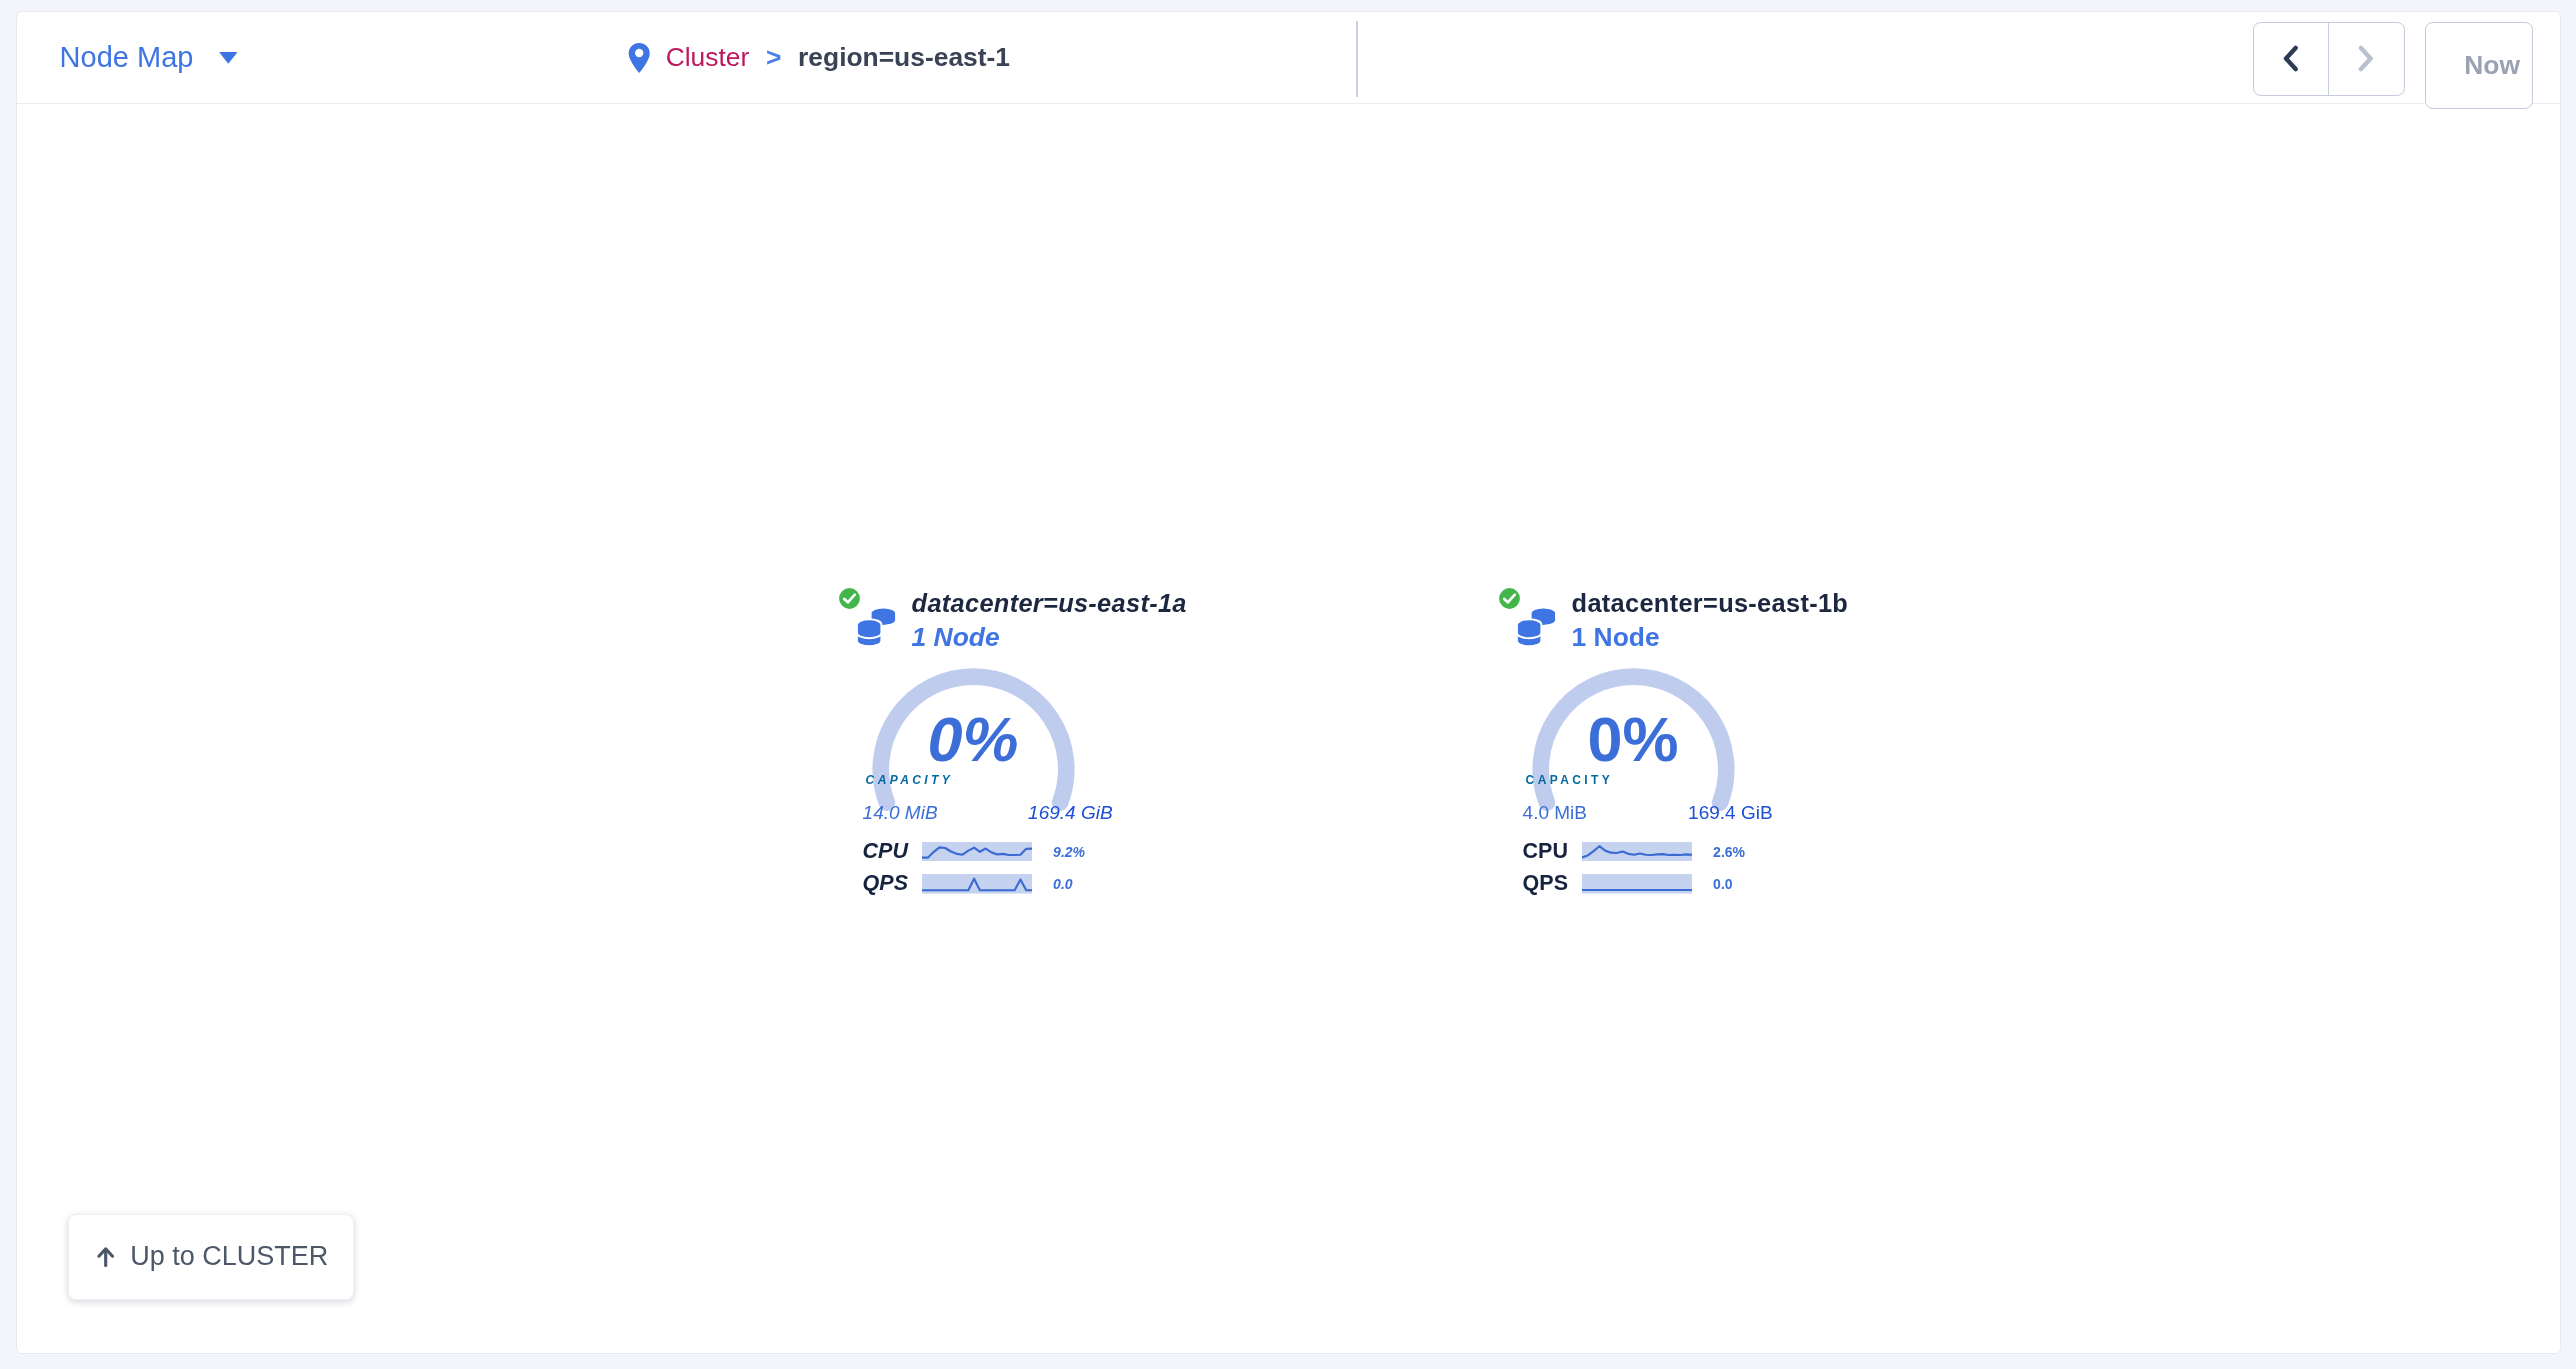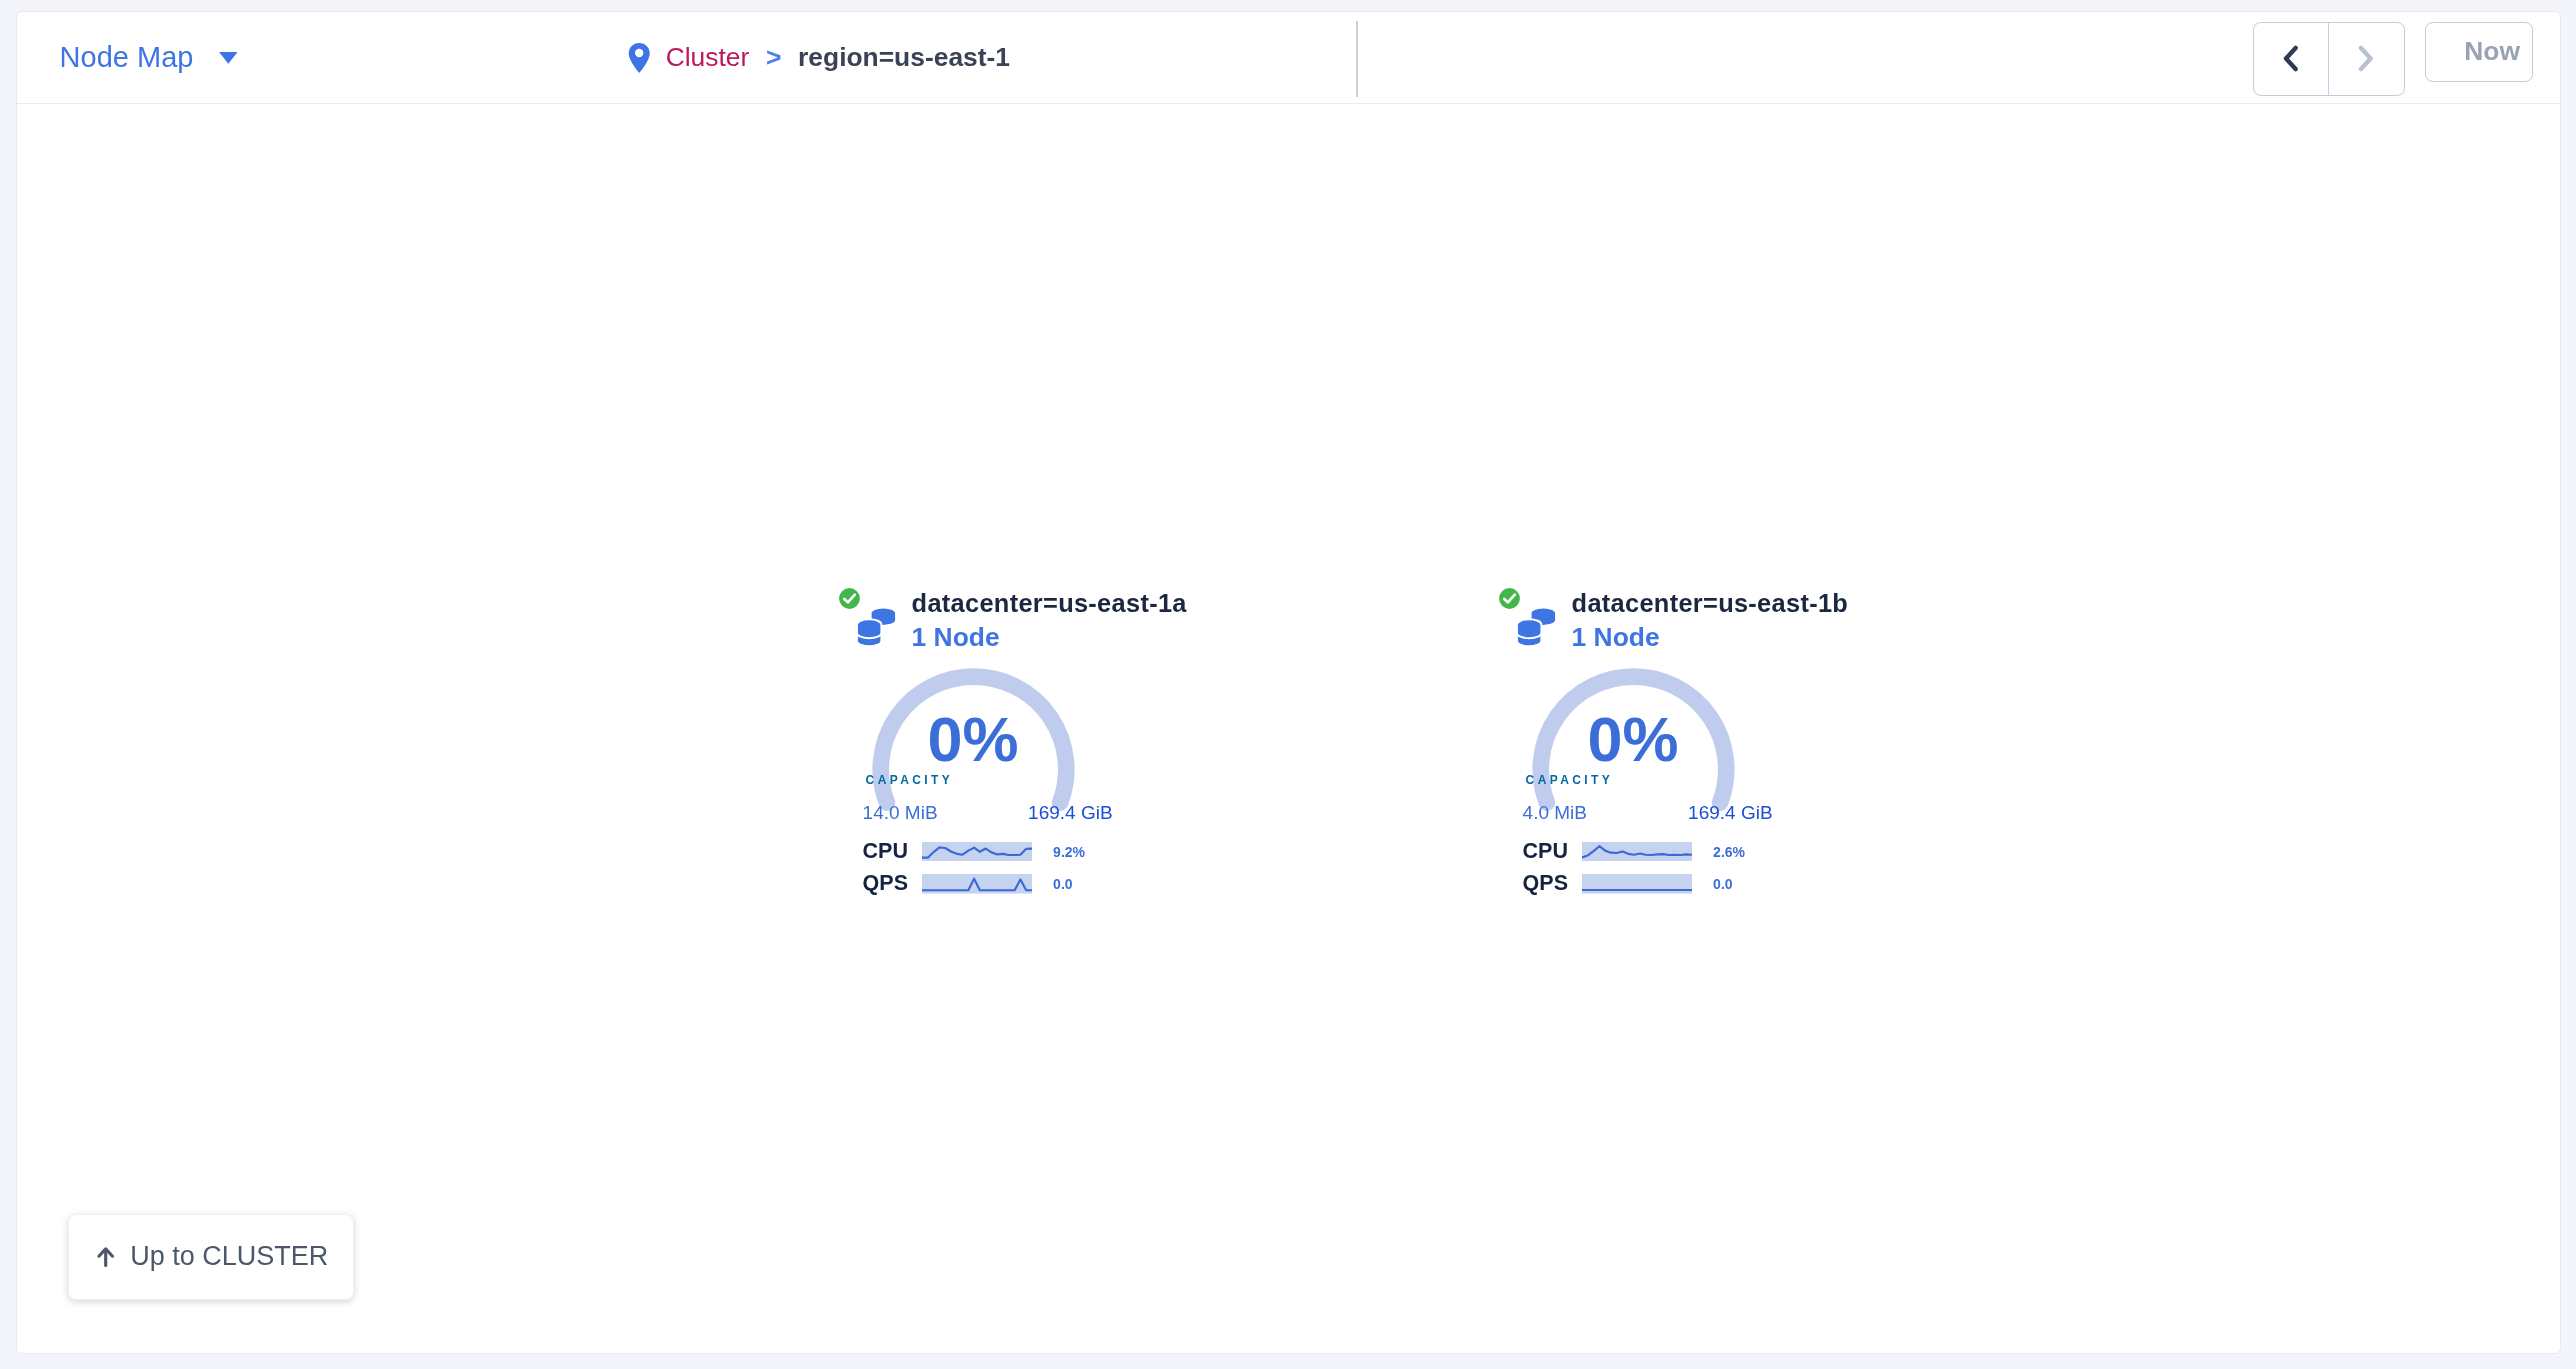--- a/index.html
+++ b/index.html
@@ -52,28 +52,28 @@
   .time-label { margin-left: 27px; font-size: 26.4px; font-weight: 600; color: #232c3e; }
   .time-chevron { position: absolute; right: 37px; top: 31px; }
   .arrow-group {
     position: absolute; left: 2236px; top: 9.8px; width: 152px; height: 74px;
     border: 1.5px solid #c4cbdb; border-radius: 7.8px; background: #fff;
     display: flex;
   }
   .arrow-btn { width: 50%; display: flex; align-items: center; justify-content: center; cursor: pointer; }
   .arrow-btn.prev { border-right: 1.5px solid #c9cedd; }
   .now-btn {
-    position: absolute; left: 2408px; top: 9.8px; width: 108px; height: 60px;
+    position: absolute; left: 2408px; top: 9.8px; width: 108px; height: 87px;
     border: 1.5px solid #c4cbdb; border-radius: 7.8px; background: #fff;
     display: flex; align-items: center; justify-content: center;
     font-size: 26.4px; font-weight: 600; color: #9aa2b3; cursor: pointer; padding-left: 27px;
   }
   
   .dc-card { position: absolute; top: 569px; width: 293px; height: 327px; cursor: pointer; }
-  .dc-card.a { left: 812px; }
+  .dc-card.a { left: 812px; font-style: italic; }
   .dc-card.b { left: 1472px; }
   .check-badge { position: absolute; left: 7.8px; top: 3.9px; z-index: 2; }
   .db-icon { position: absolute; left: 25.4px; top: 23.5px; z-index: 1; }
   .dc-title {
     position: absolute; left: 83px; top: 7.8px;
     font-size: 25.4px; font-weight: 700; color: #1c2740; letter-spacing: 0.3px;
     white-space: nowrap;
   }
   .dc-subtitle {
     position: absolute; left: 83px; top: 41px;

